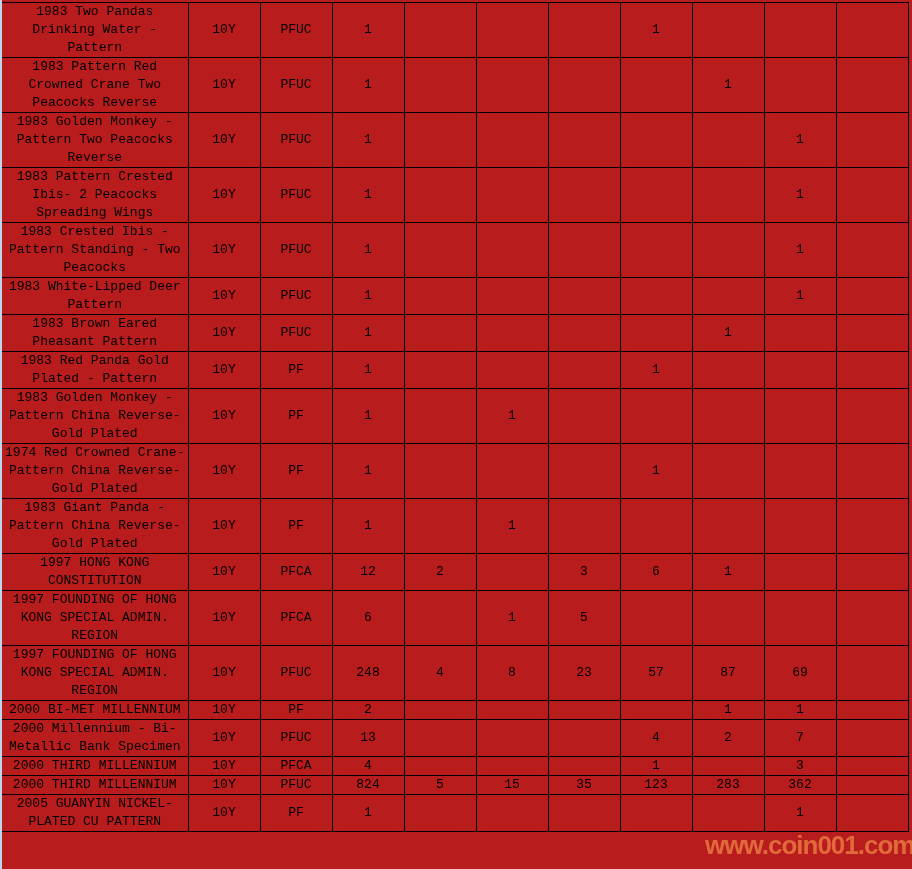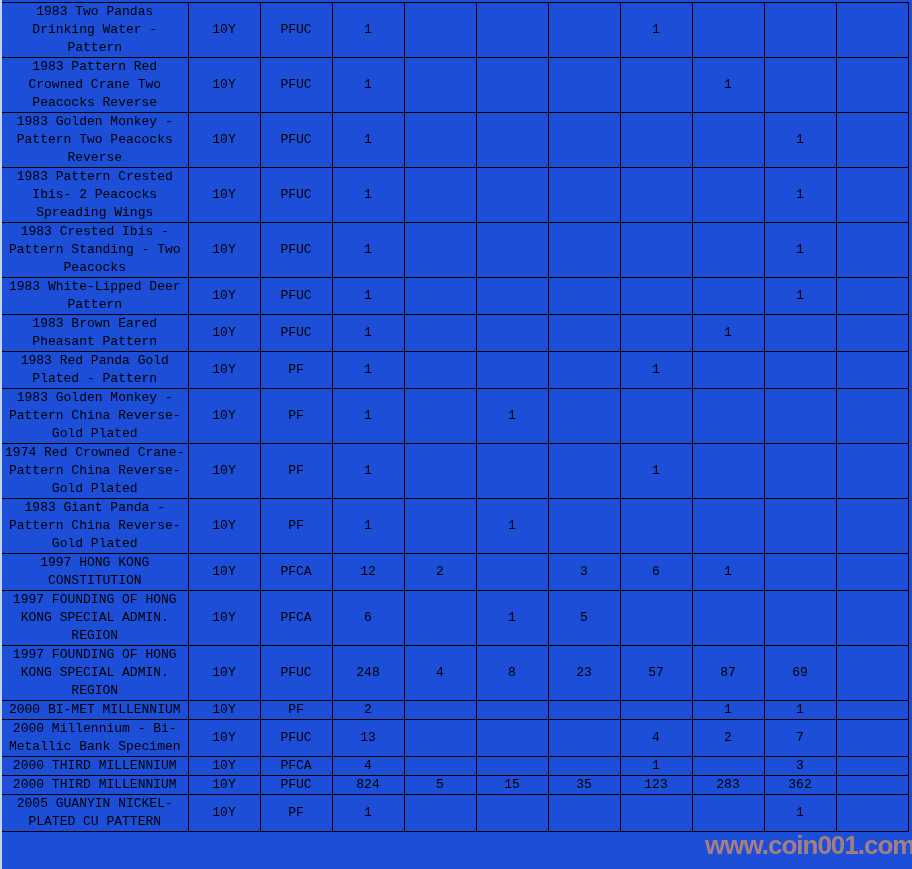--- a/index.html
+++ b/index.html
@@ -1,21 +1,21 @@
 <!DOCTYPE html>
 <html><head>
 <meta charset="utf-8">
 <style>
   * { margin: 0; padding: 0; box-sizing: border-box; }
   html, body { background: #ffffff; }
   .screen {
     position: relative;
     width: 912px;
     height: 869px;
-    background: #1d4ed8;
+    background: #b91c1c;
     overflow: hidden;
     font-family: "Liberation Mono", "DejaVu Sans Mono", monospace;
   }
   .window-edge {
     position: absolute;
     left: 0; top: 0;
     width: 2px; height: 100%;
     background: #bfd5ea;
   }
   table.coin-table {

